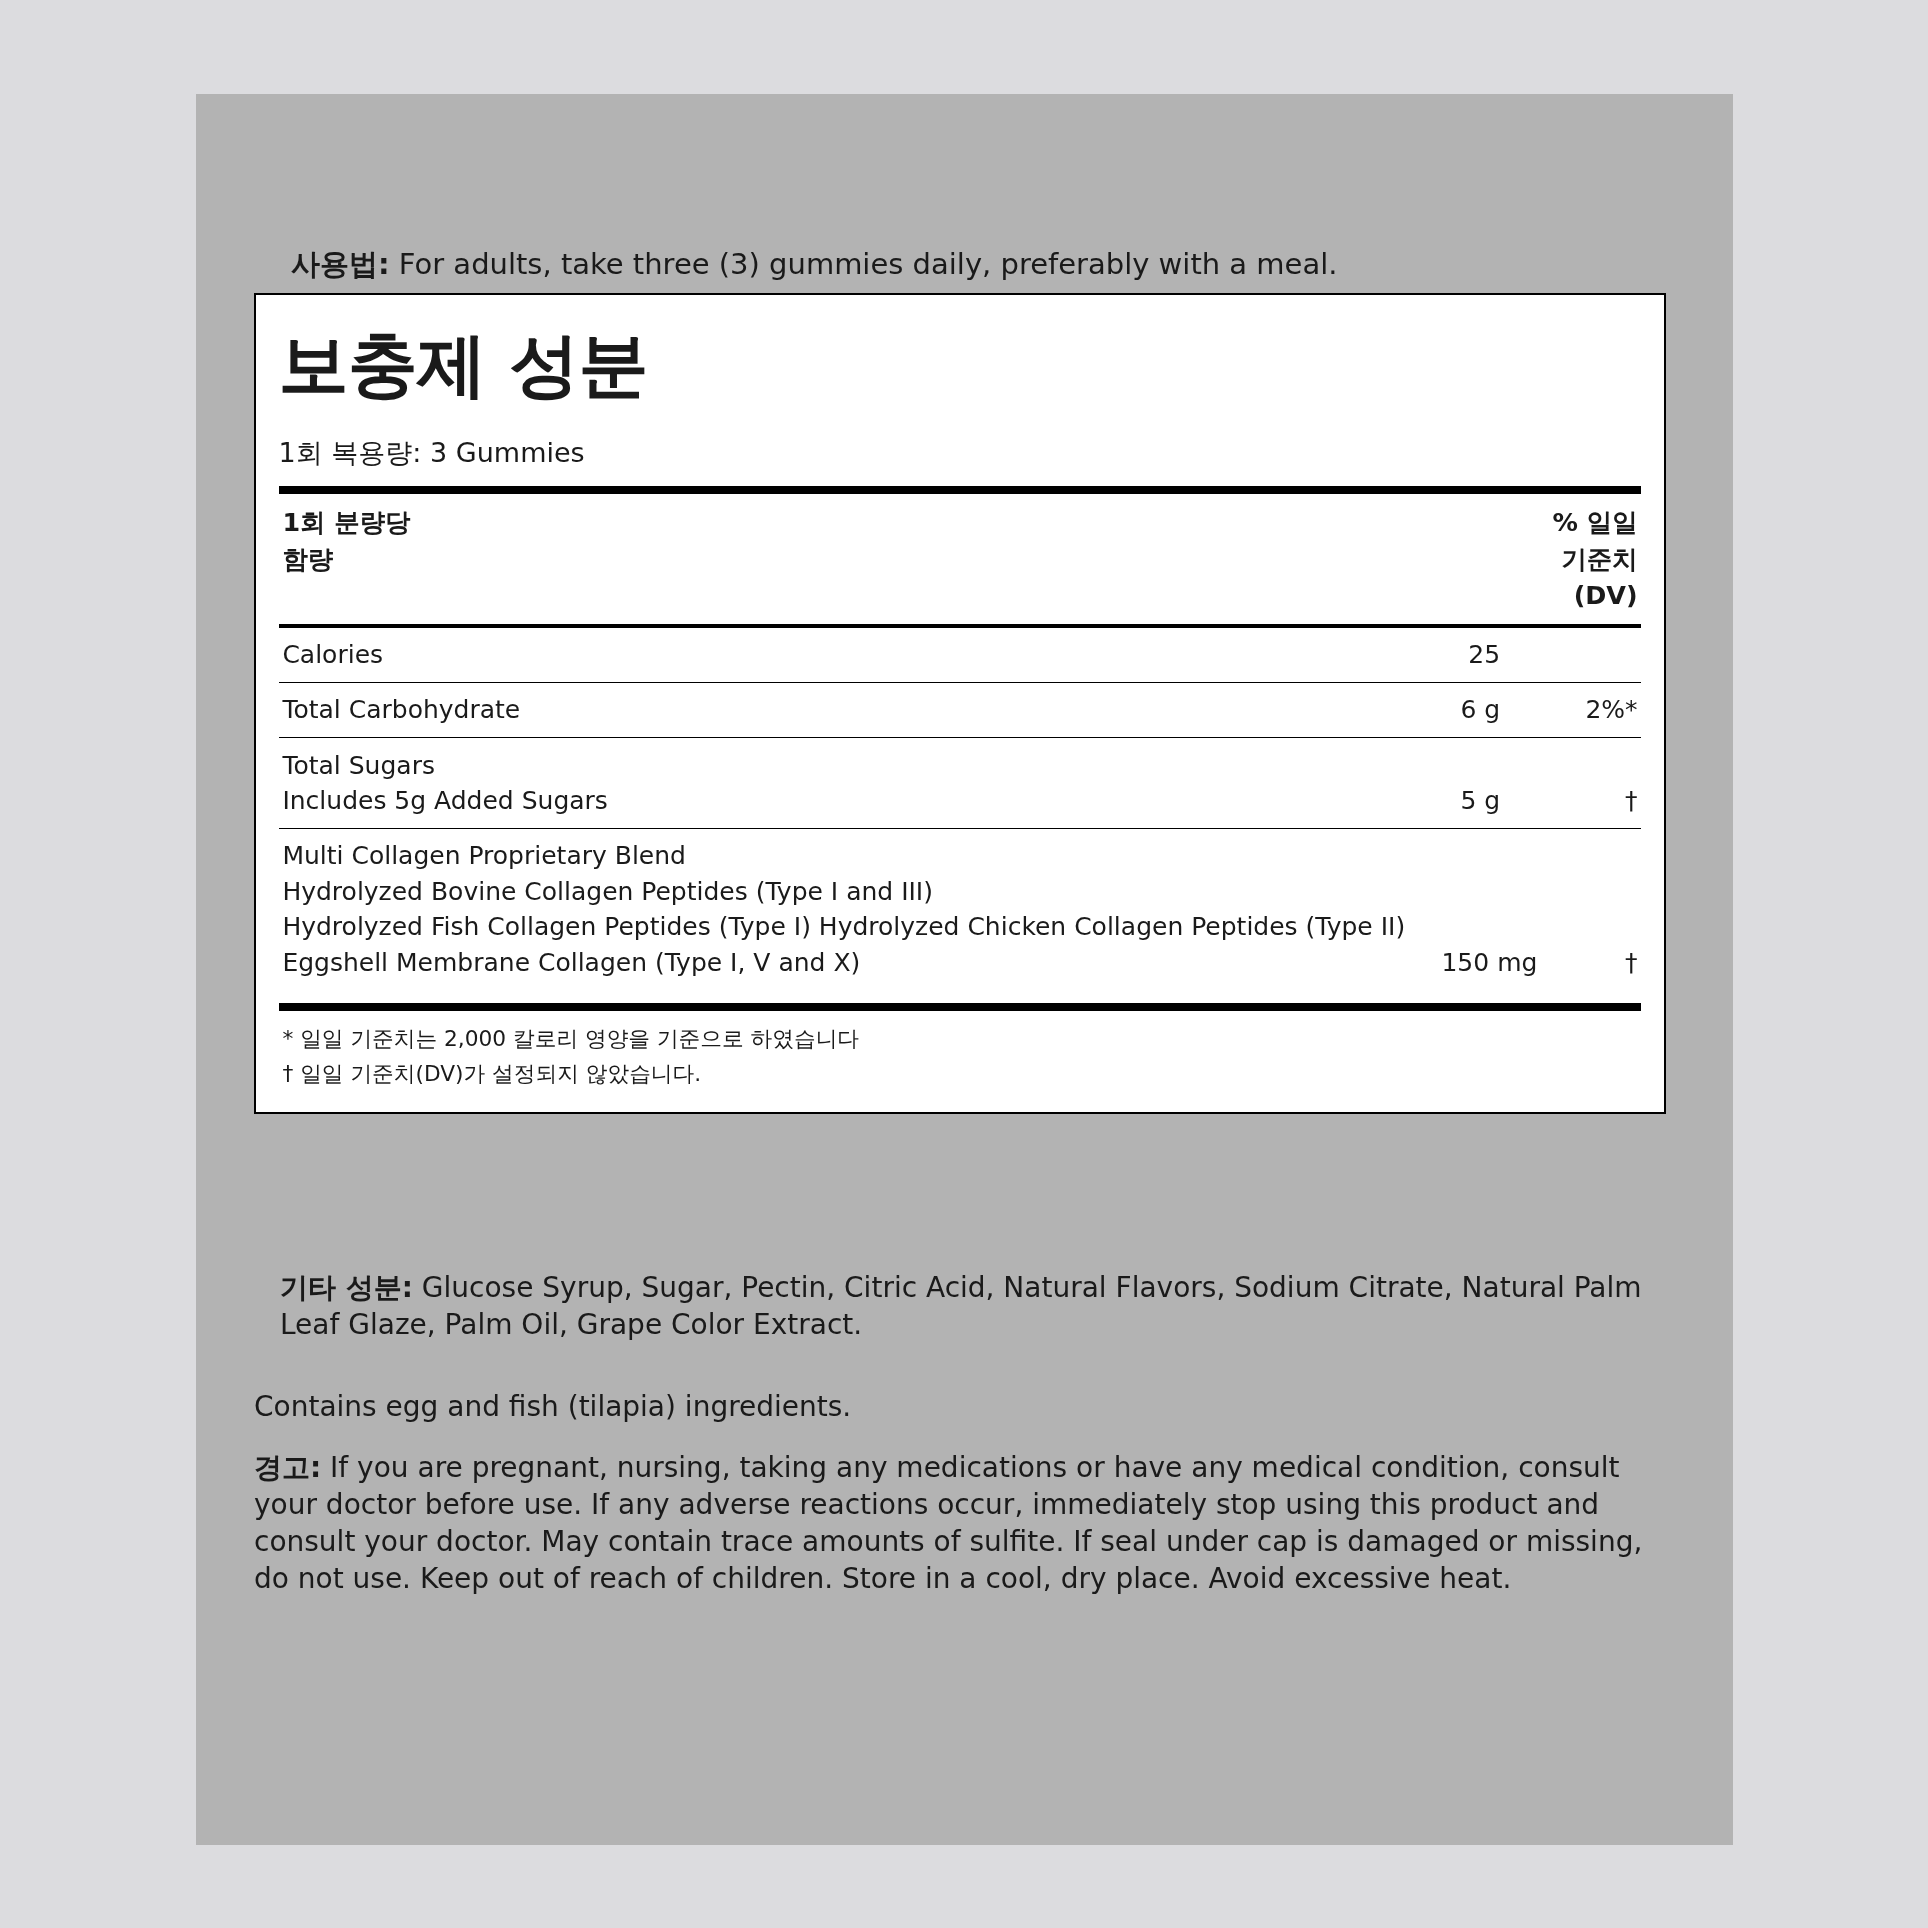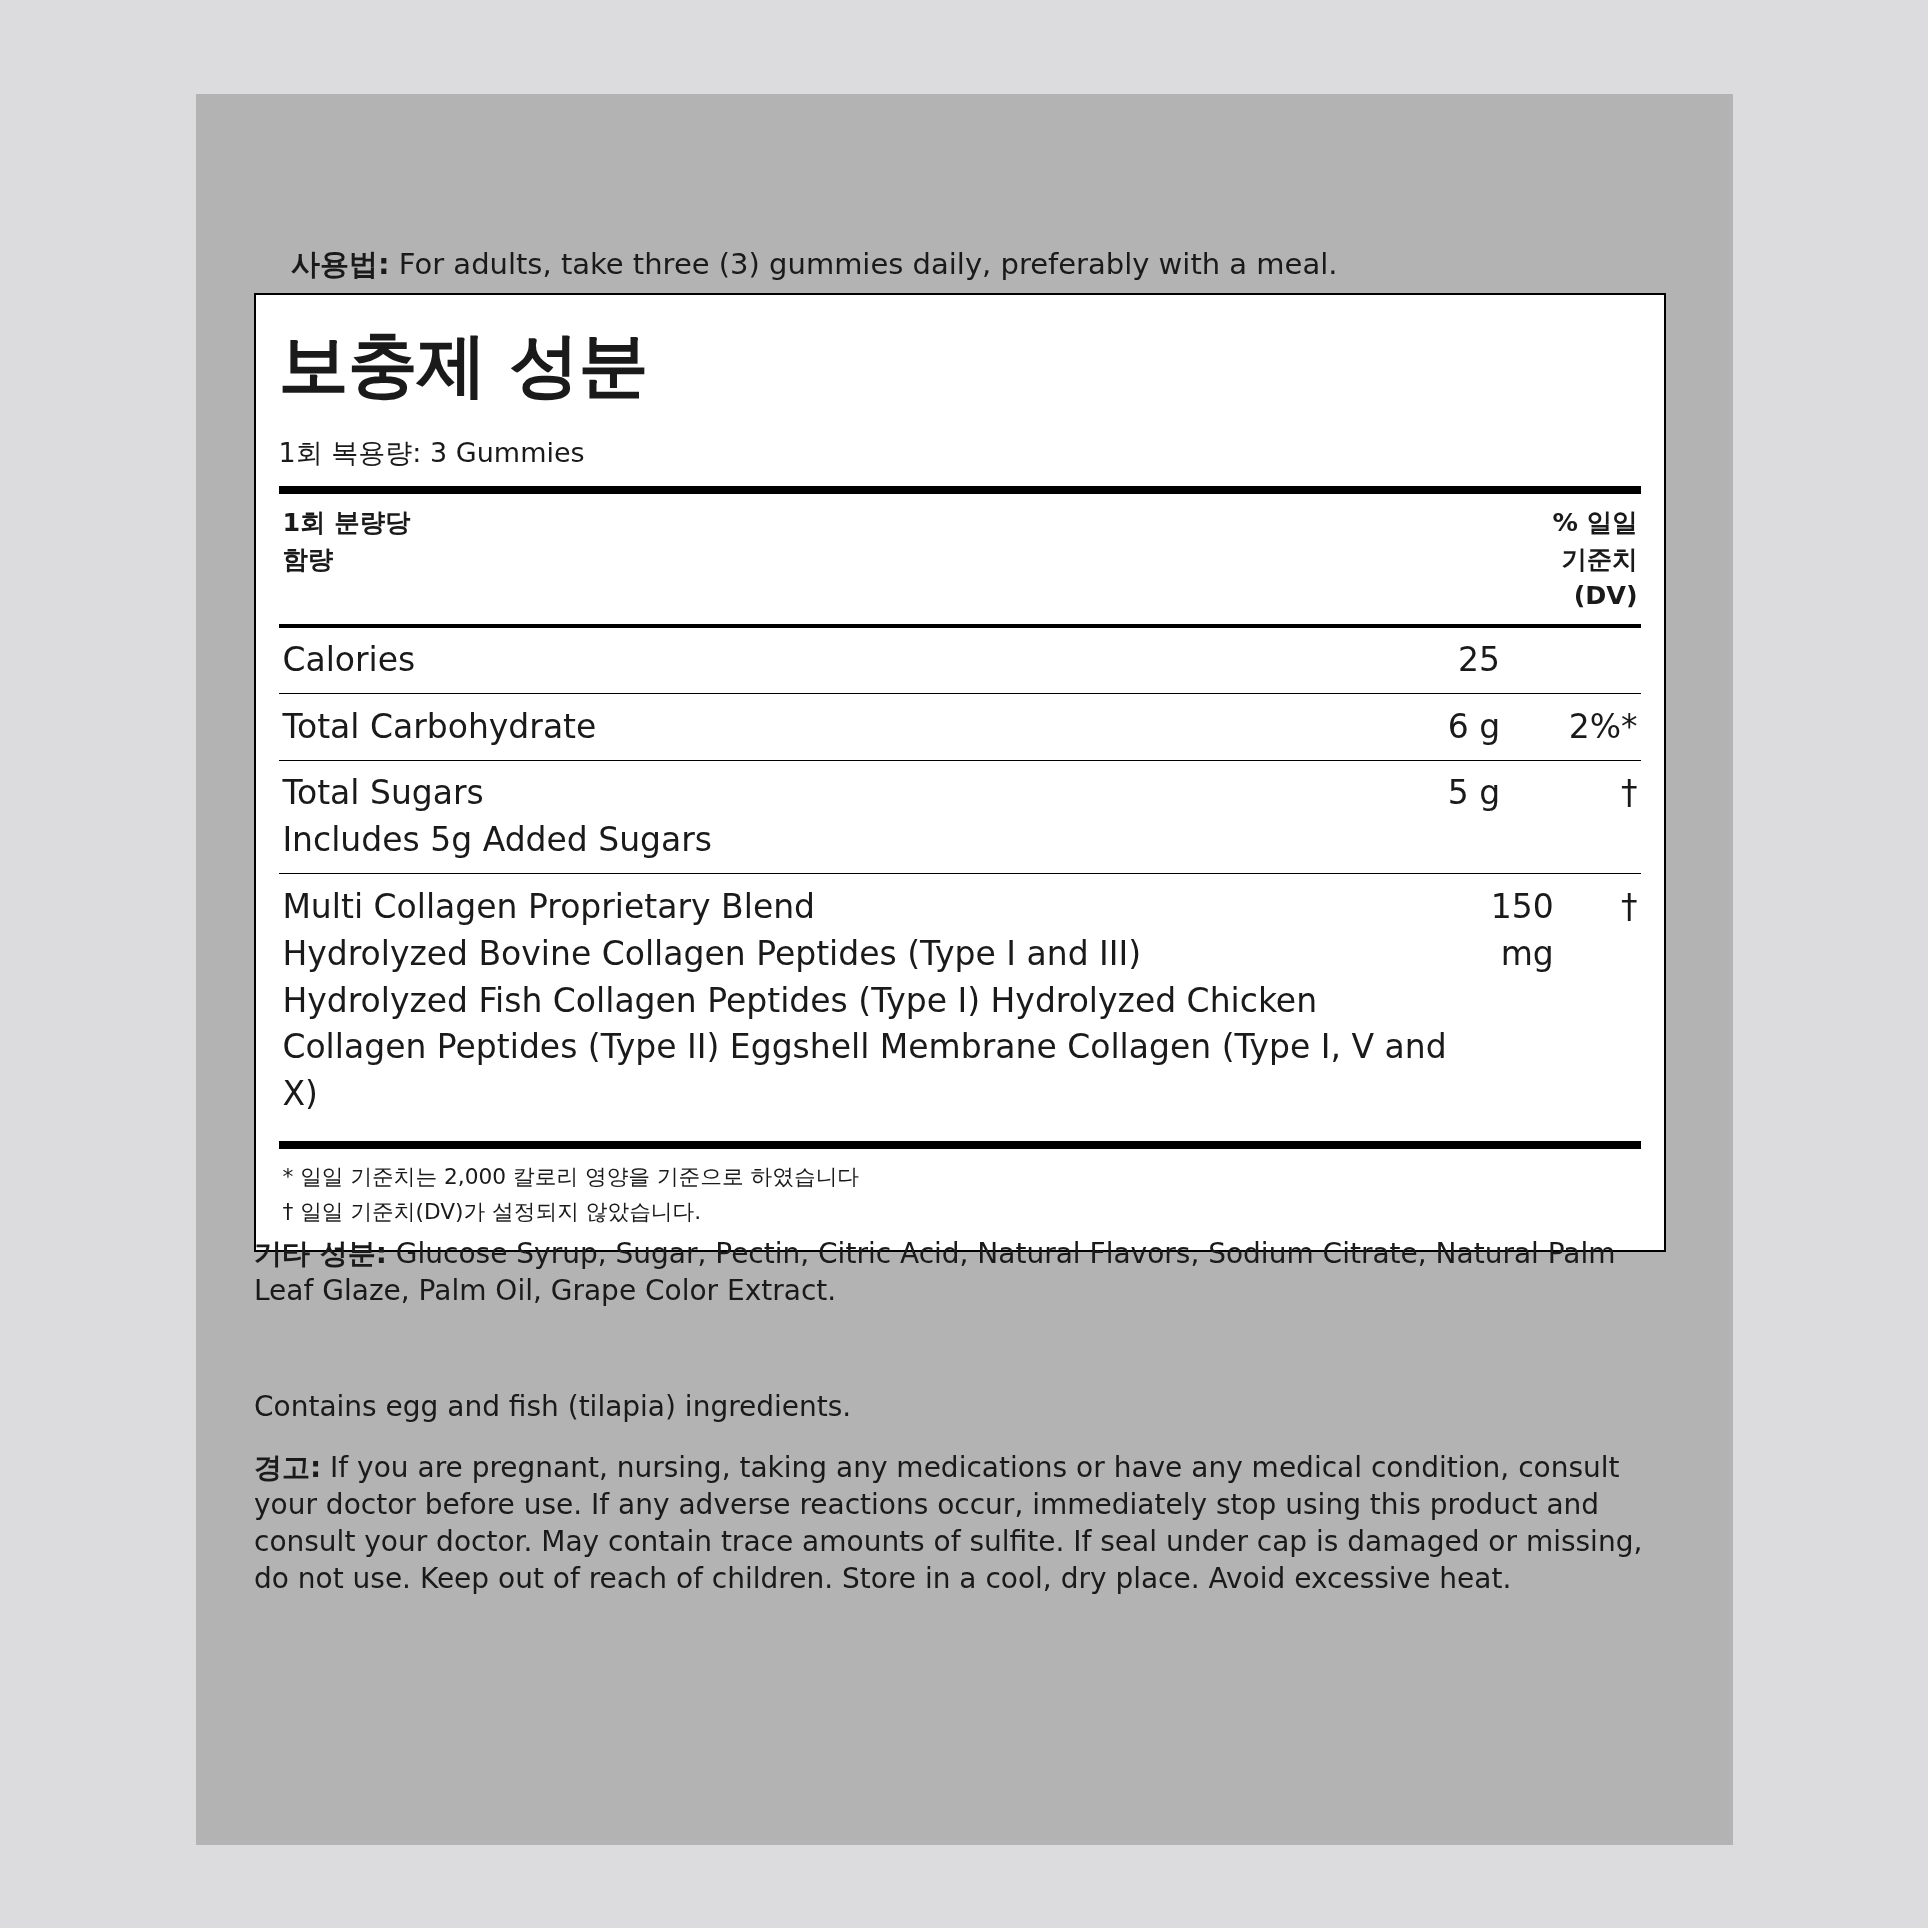--- a/index.html
+++ b/index.html
@@ -83,23 +83,23 @@
     font-size: 25.4px;
     font-weight: bold;
     line-height: 1.45;
   }
   .hdr .right {
     text-align: right;
   }
 
   .row {
     display: flex;
-    align-items: flex-start;
+    align-items: flex-end;
     padding: 9.4px 3.8px 9.4px 3.8px;
-    font-size: 33px;
+    font-size: 25px;
     line-height: 1.42;
   }
   .row .name { flex: 1 1 auto; }
   .row .amt {
     width: 188px;
     text-align: right;
     padding-right: 24.5px;
     box-sizing: border-box;
   }
   .row .dv {
@@ -115,21 +115,21 @@
   }
 
   .below {
     position: absolute;
     left: 0;
     width: 1412px;
     font-size: 28px;
     line-height: 1.32;
   }
   .below b { font-weight: bold; }
-  .other-ing { top: 1020px; }
+  .other-ing { top: 1054px; margin-left: 26px; }
   .contains  { top: 1173px; }
   .warning   { top: 1234px; }
 </style>
 </head>
 <body>
 
 <div class="page">
 
   <div class="directions">
     <b>사용법:</b><span> For adults, take three (3) gummies daily, preferably with a meal.</span>

